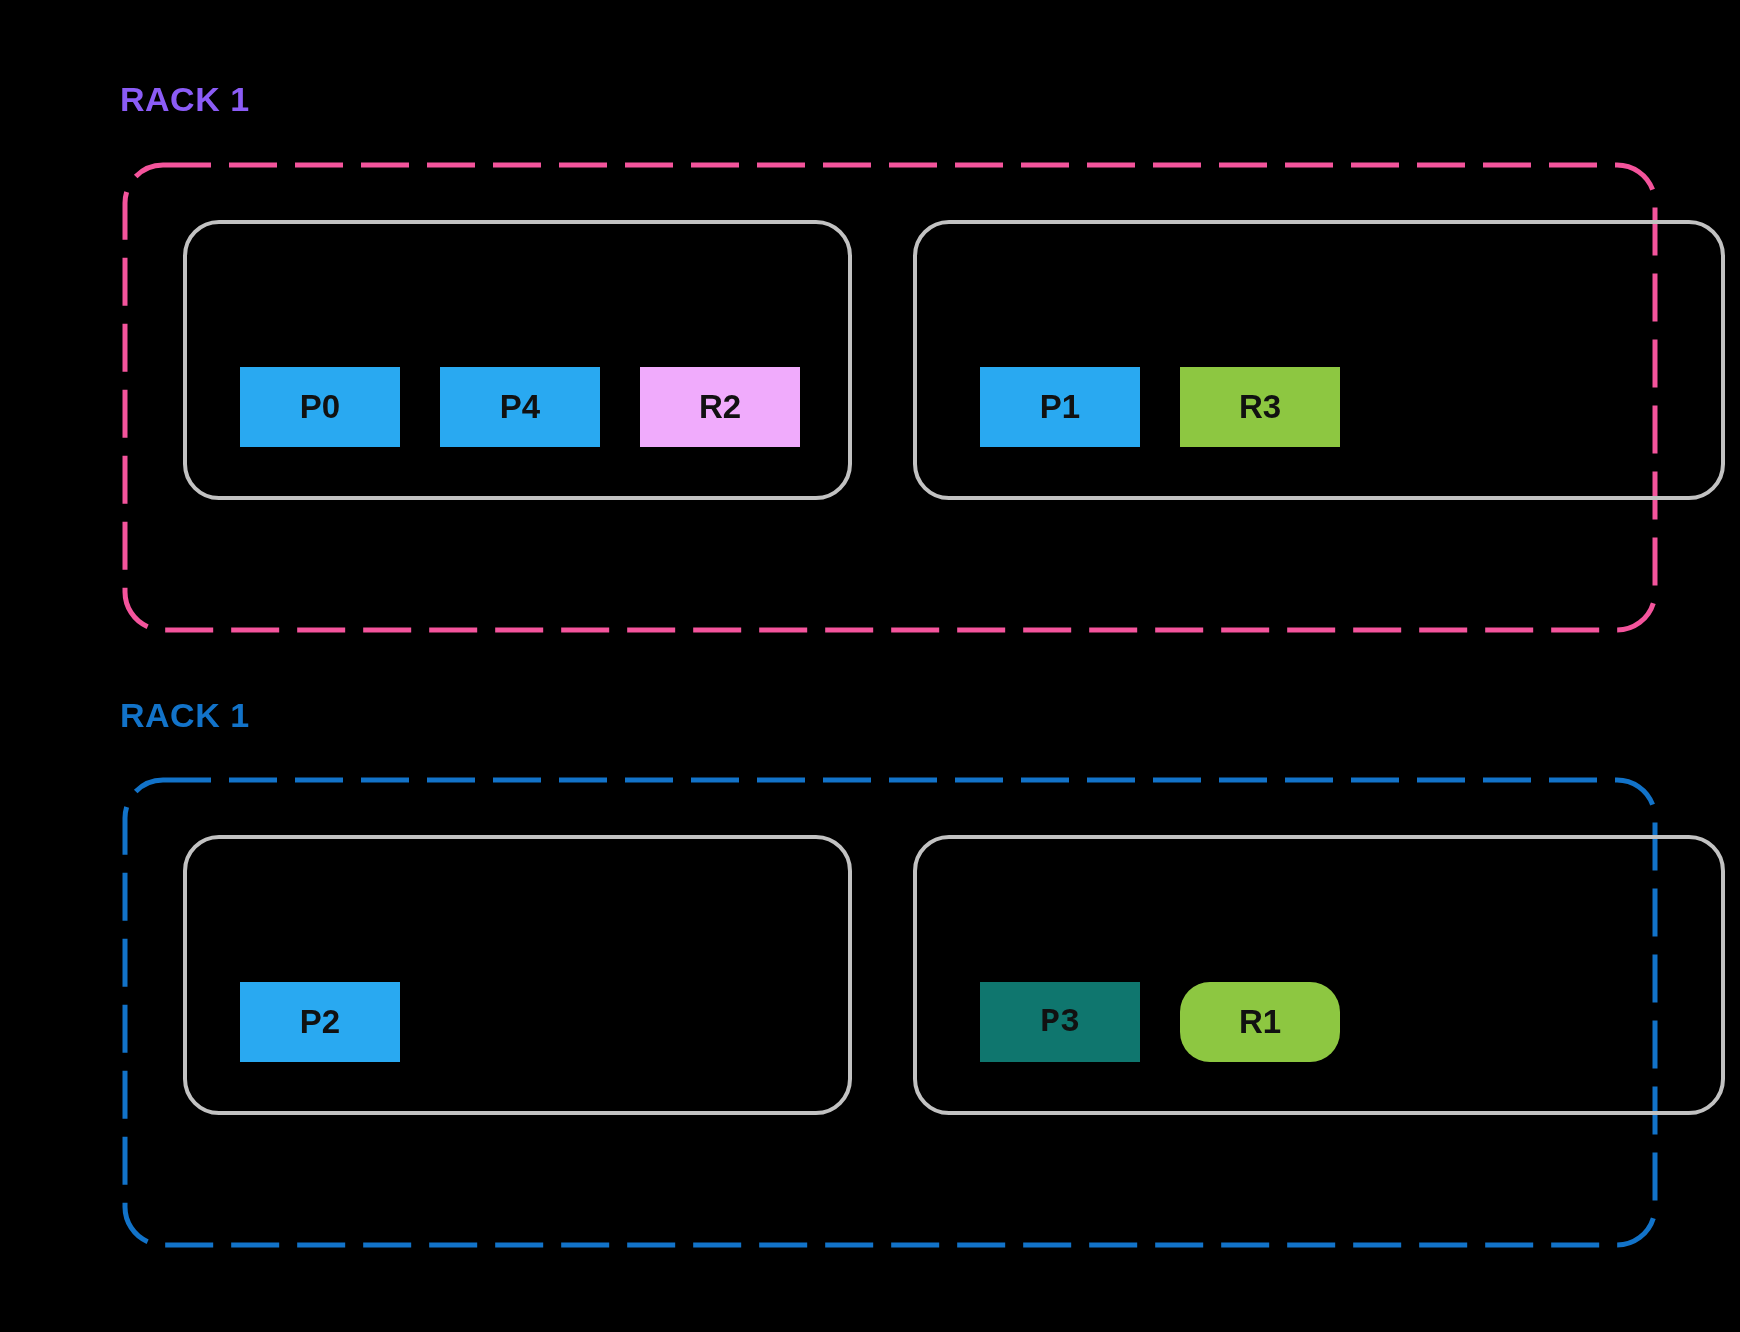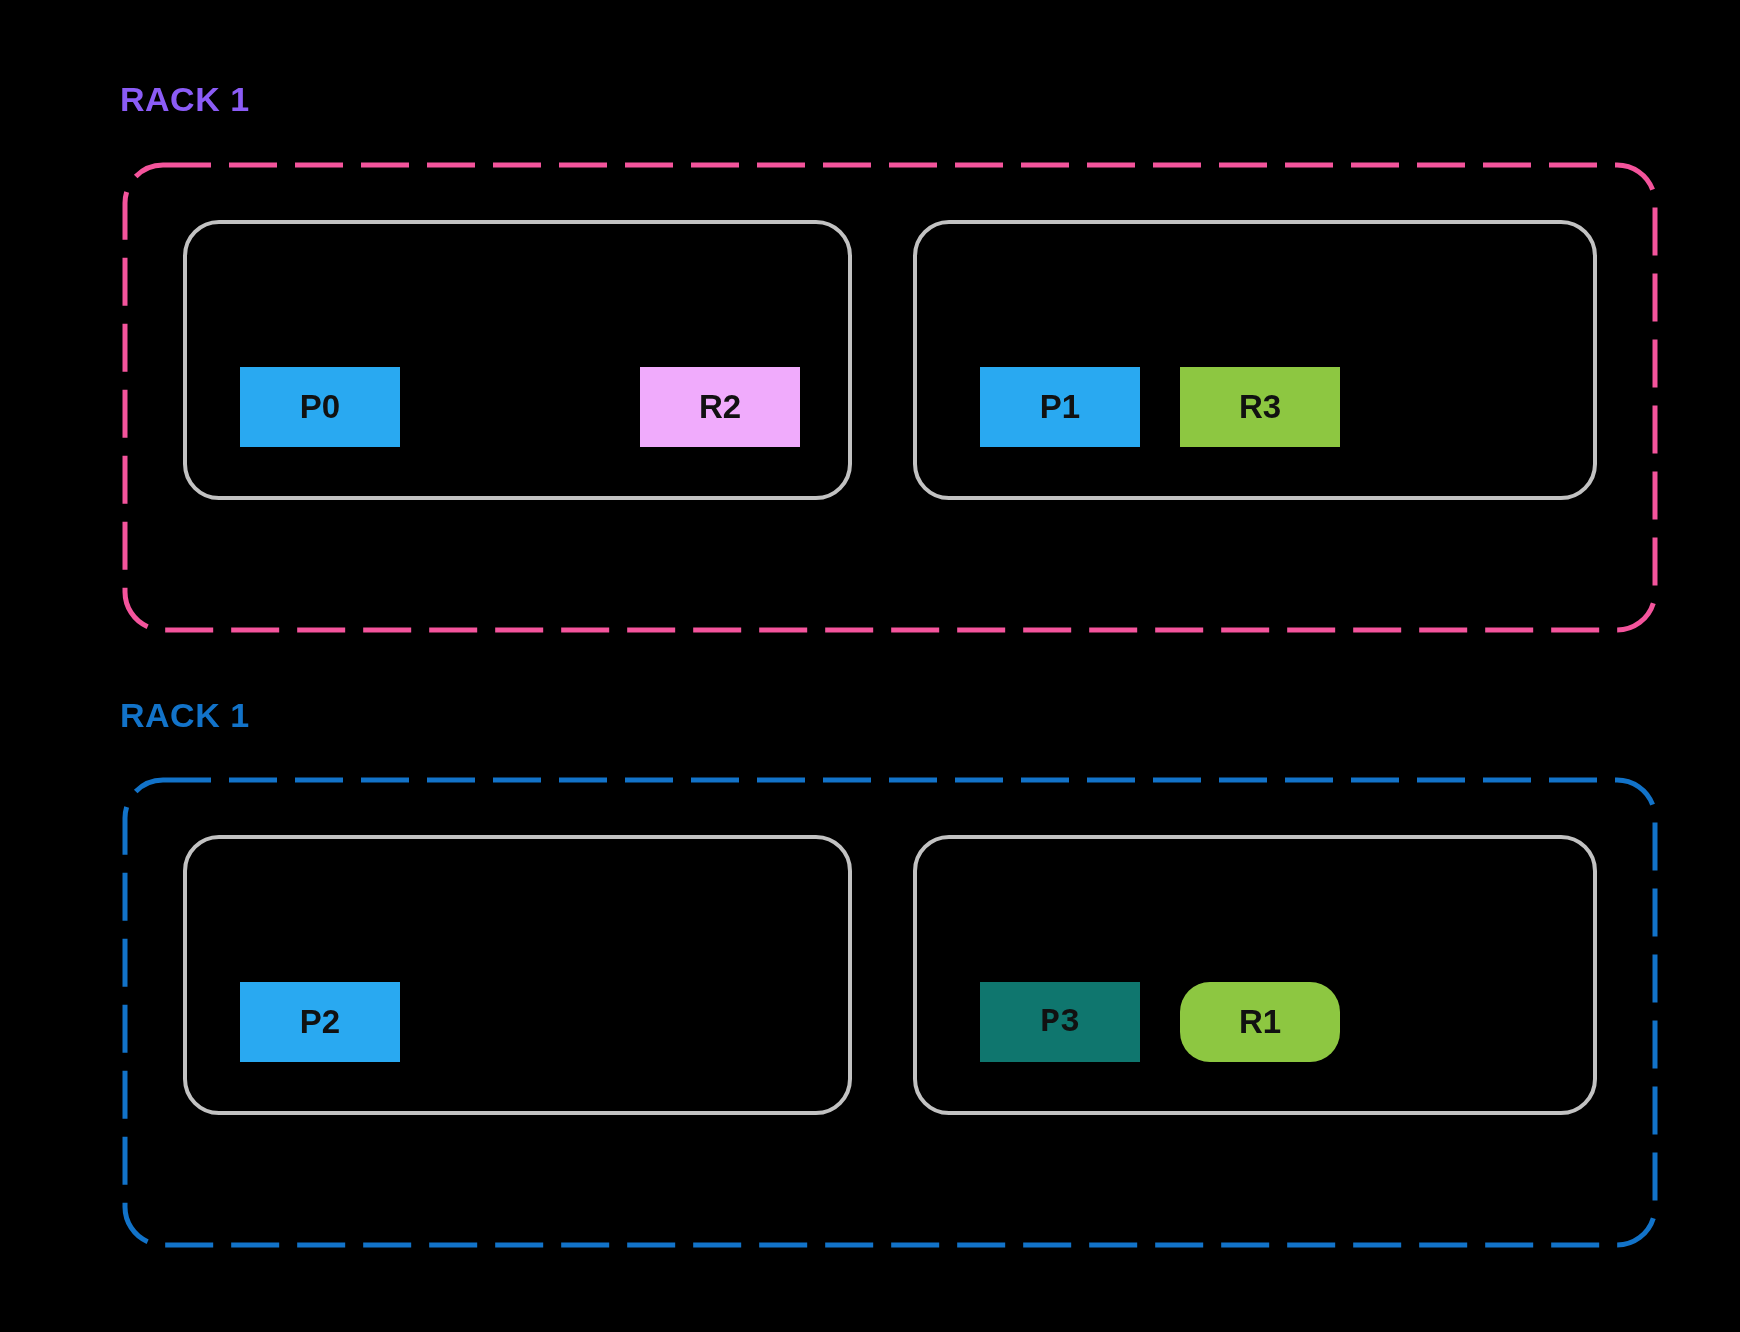--- a/index.html
+++ b/index.html
@@ -38,21 +38,21 @@
   .node {
     position: absolute;
     top: 58px;
     height: 280px;
     border: 4px solid #C2C2C2;
     border-radius: 36px;
     box-sizing: border-box;
     background: transparent;
   }
   .node-a { left: 61px;  width: 669px; }
-  .node-b { left: 791px; width: 684px; }
+  .node-b { left: 791px; width: 812px; }
   .block {
     position: absolute;
     top: 143px;
     width: 160px;
     height: 80px;
     display: flex;
     align-items: center;
     justify-content: center;
     font-size: 33px;
     font-weight: 700;
@@ -71,20 +71,21 @@
 
   <div class="rack-label" style="top: 82px; color: #8b5cf6;">RACK 1</div>
 
   <div class="rack-boundary" style="top: 162px; text-align: right;">
     <svg width="1536" height="471" viewBox="0 0 1536 471">
       <rect x="3" y="3" width="1530" height="465" rx="38" ry="38" fill="none" stroke-width="5" stroke-dasharray="48 18" stroke="#F4549C"></rect>
     </svg>
 
     <div class="node node-a">
       <div class="block slot-1" style="background-color: rgb(41, 169, 241);">P0</div>
+      <div class="block slot-2" style="background-color: rgb(41, 169, 241);">P4</div>
       <div class="block slot-3" style="background-color: #f0abfc;">R2</div>
     </div>
 
     <div class="node node-b">
       <div class="block nb-slot-1" style="background-color: rgb(41, 169, 241);">P1</div>
       <div class="block nb-slot-2" style="background-color: rgb(141, 199, 65);">R3</div>
     </div>
   </div>
 
   <div class="rack-label" style="top: 698px; color: rgb(18, 115, 201);">RACK 1</div>

